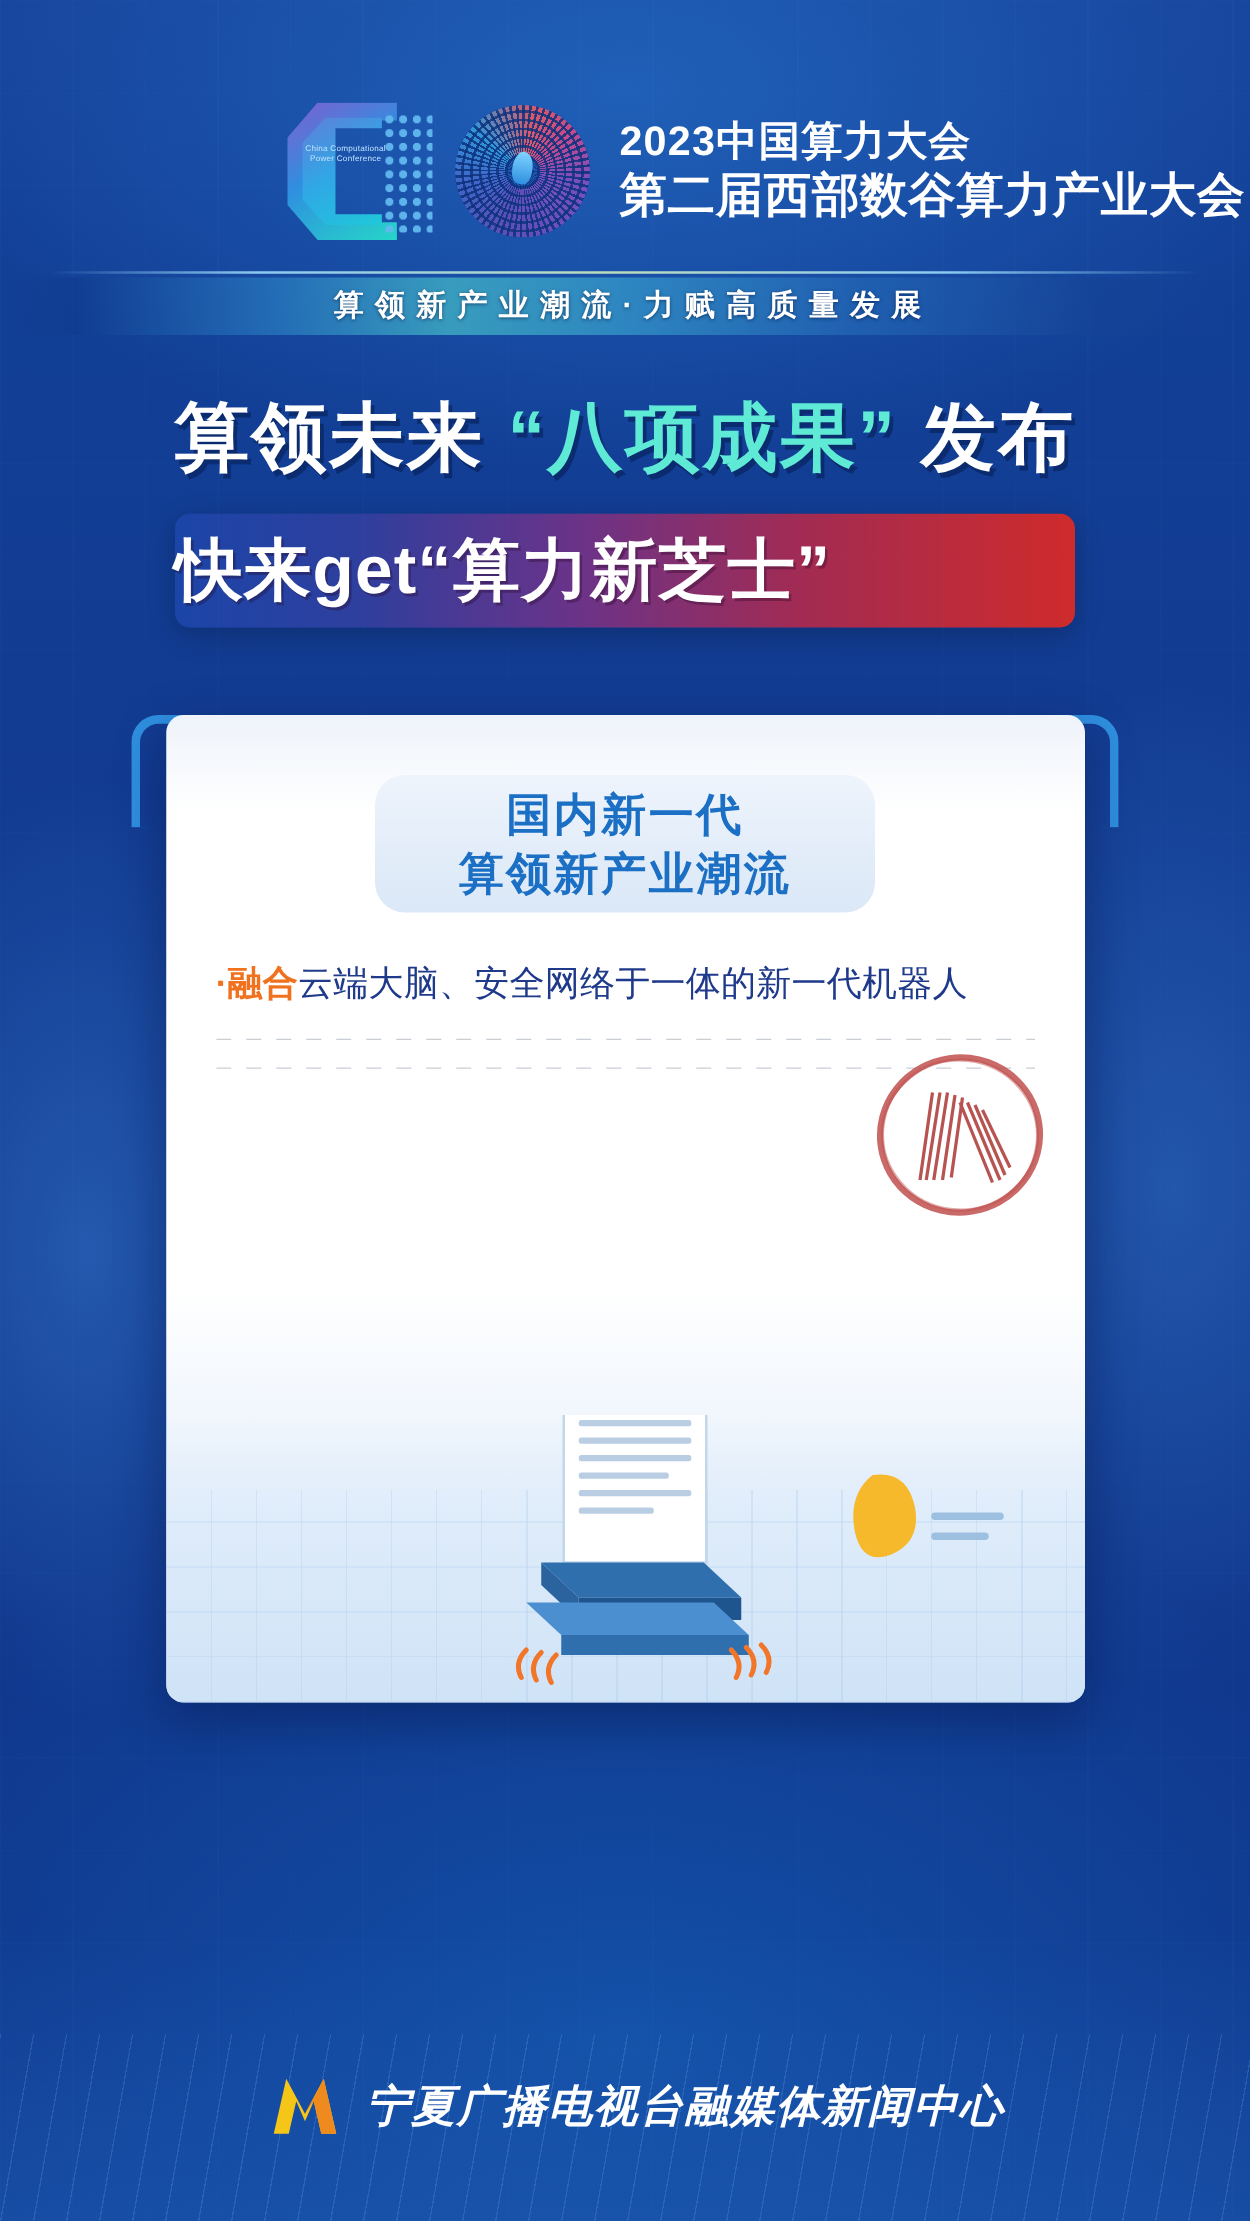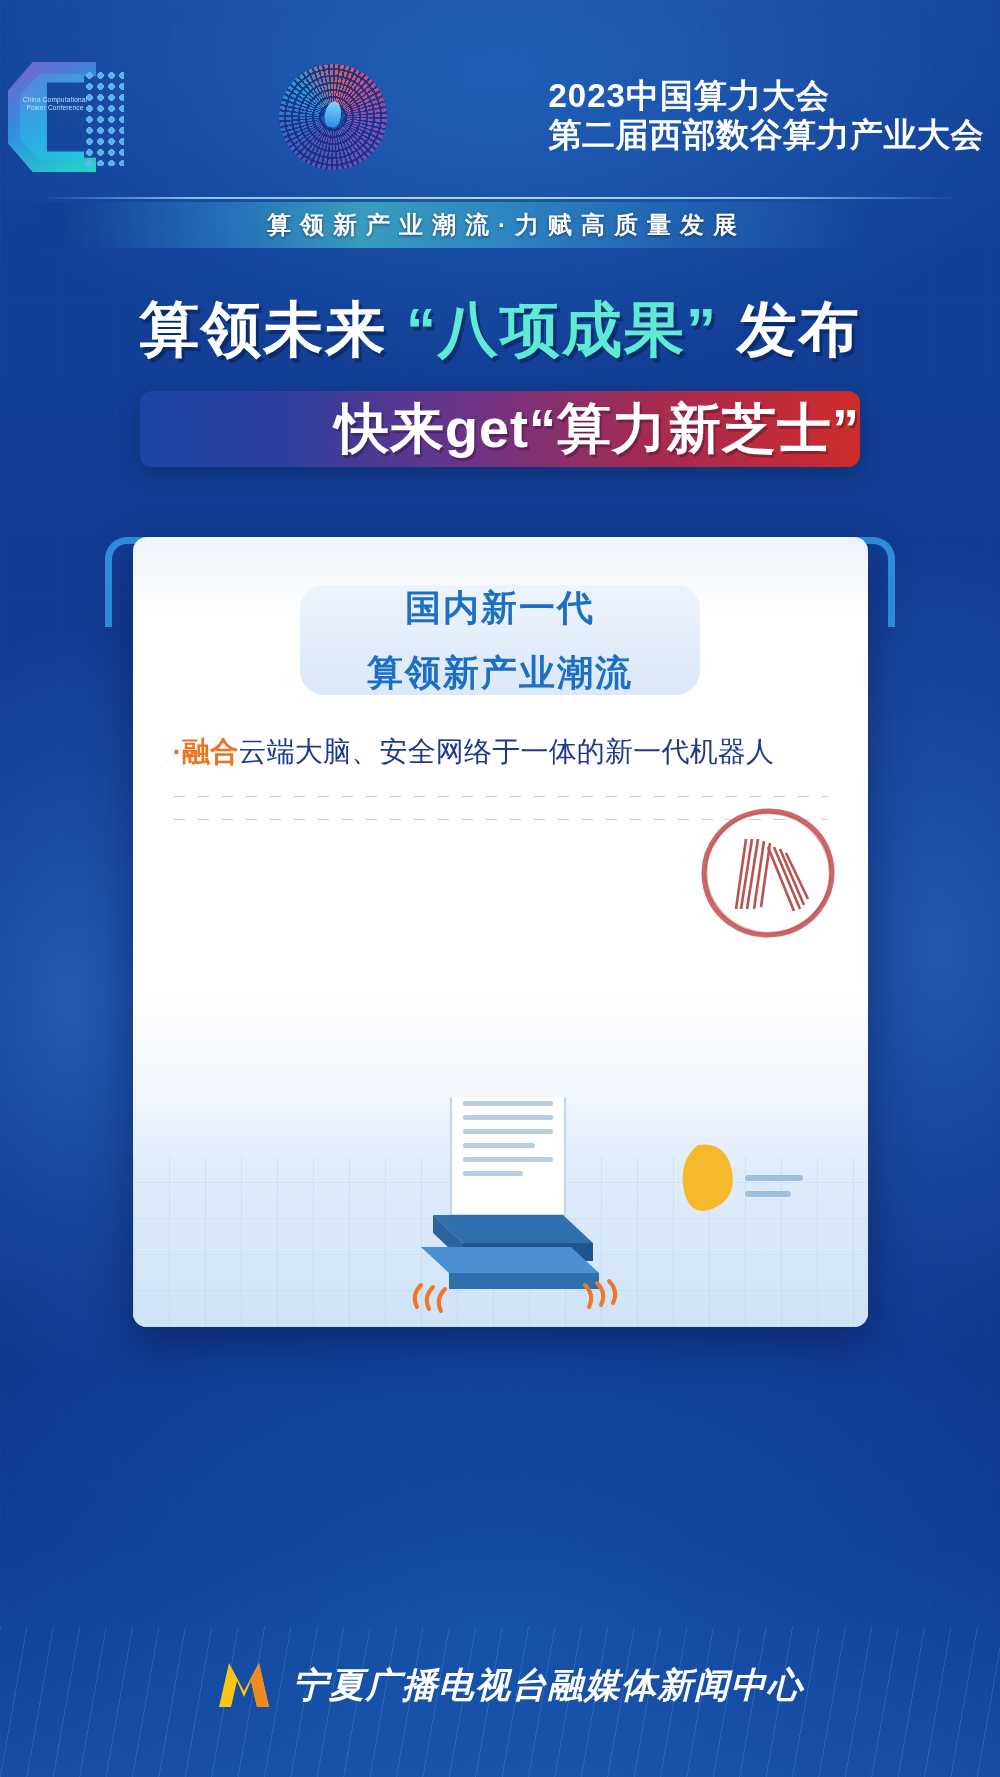--- a/index.html
+++ b/index.html
@@ -20,21 +20,21 @@
       repeating-linear-gradient(0deg, rgba(120,190,255,.13) 0 1px, transparent 1px 74px);
     mask-image: radial-gradient(ellipse 70% 60% at 50% 50%, transparent 20%, #000 95%);
     -webkit-mask-image: radial-gradient(ellipse 70% 60% at 50% 50%, transparent 20%, #000 95%);
   }
   .glow-l { position:absolute; left:-140px; top:620px; width:420px; height:760px;
     background:radial-gradient(ellipse at center, rgba(70,150,235,.35), rgba(70,150,235,0) 70%); }
   .glow-r { position:absolute; right:-160px; top:540px; width:440px; height:820px;
     background:radial-gradient(ellipse at center, rgba(70,150,235,.32), rgba(70,150,235,0) 70%); }
 
   
-  .header { position:relative; padding:58px 16px 0 0; display:flex; align-items:center; justify-content:space-between; gap:18px; }
+  .header { position:relative; padding:58px 4px 0 0; display:flex; align-items:center; justify-content:flex-end; gap:18px;margin-top:20px; }
   .logo-hex { width:118px; height:118px; position:relative; flex:0 0 auto; }
   .logo-hex .hx {
     position:absolute; left:8px; top:4px; width:88px; height:110px;
     clip-path:polygon(28% 0,100% 0,100% 13%,41% 13%,41% 87%,100% 87%,100% 100%,28% 100%,0 74%,0 26%);
     background:linear-gradient(150deg,#7f5fd0,#2f8fe0 45%,#26d6c8);
   }
   .logo-hex .hx2 {
     position:absolute; left:20px; top:16px; width:64px; height:86px;
     clip-path:polygon(30% 0,100% 0,100% 10%,42% 10%,42% 90%,100% 90%,100% 100%,30% 100%,0 76%,0 24%);
     background:linear-gradient(150deg,#5f7fd8,#2fa8e6 50%,#1fc8d8);
@@ -53,58 +53,58 @@
   }
   .logo-fan .grid { position:absolute; inset:6px; border-radius:50%;
     background-image:
       repeating-conic-gradient(from 0deg, rgba(13,50,125,.85) 0 2.4deg, transparent 2.4deg 6deg),
       repeating-radial-gradient(circle at 50% 50%, transparent 0 5px, rgba(13,50,125,.8) 5px 7px);
   }
   .logo-fan .core { position:absolute; left:50%; top:50%; width:16px; height:26px;
     transform:translate(-50%,-60%) rotate(8deg); background:linear-gradient(180deg,#7fd4ff,#2f8fe0); border-radius:50% 50% 40% 40%; }
   .htitle { color:#ffffff; text-align:left; }
   .htitle .l1 { font-size:33px; font-weight:bold; letter-spacing:1px; line-height:1.26; }
-  .htitle .l2 { font-size:33px; font-weight:bold; letter-spacing:.5px; line-height:1.26;font-family:Liberation Mono, monospace; }
+  .htitle .l2 { font-size:38px; font-weight:bold; letter-spacing:.5px; line-height:1.26; }
 
   
   .slogan-wrap { position:relative; margin-top:26px; height:46px;padding-left:13px; }
   .slogan-bar { position:absolute; left:0; right:0; top:0; height:46px;
     background:linear-gradient(90deg,
       rgba(10,46,120,0) 0%, rgba(15,58,140,.55) 6%,
       rgba(40,120,190,.75) 22%, rgba(64,176,196,.80) 36%,
       rgba(52,150,200,.78) 50%, rgba(36,104,182,.72) 68%,
       rgba(20,66,148,.55) 88%, rgba(10,46,120,0) 100%); }
   .slogan-line { position:absolute; left:4%; right:4%; top:-5px; height:2px;
     background:linear-gradient(90deg, rgba(120,200,255,0), #9fe0ff 18%, #d8f4c0 48%, #9fe0ff 78%, rgba(120,200,255,0)); opacity:.85; }
   .slogan-txt { position:relative; text-align:center; color:#ffffff; font-size:24px; font-weight:bold;
     letter-spacing:9px; line-height:46px; text-shadow:0 1px 3px rgba(0,20,60,.6); }
 
   
   .main-title { margin-top:42px; text-align:center; }
   .mt-line1 { font-size:60px; font-weight:bold; letter-spacing:2px; color:#ffffff;
     text-shadow:3px 4px 0 rgba(6,28,80,.55); white-space:nowrap; }
   .mt-line1 .cy { color:#5eead4; }
-  .mt-line2-wrap { margin:20px auto 0; width:720px; height:76px; border-radius:12px;
+  .mt-line2-wrap { margin:20px auto 0; width:720px; height:91px; border-radius:12px;
     background:linear-gradient(90deg,#1b45a8 0%, #2e3f9e 20%, #6b3388 45%, #a32b52 70%, #cf2b2b 100%);
-    display:flex; align-items:center; justify-content:flex-end; box-shadow:0 6px 22px rgba(0,0,0,.22); }
+    display:flex; align-items:center; justify-content:flex-start; box-shadow:0 6px 22px rgba(0,0,0,.22); }
   .mt-line2 { font-size:54px; font-weight:bold; color:#ffffff; letter-spacing:1px;
     text-shadow:2px 3px 0 rgba(40,10,40,.35); white-space:nowrap; }
 
   
   .card-zone { position:relative; margin:70px auto 0; width:790px; }
   .card-outline { position:absolute; left:0; top:0; width:790px; height:90px;
     border:7px solid #2f8fe0; border-bottom:none; border-radius:22px 22px 0 0; }
   .card { position:relative; margin:22px auto 0; width:735px; min-height:790px;
     border-radius:14px; overflow:hidden; box-shadow:0 14px 40px rgba(0,10,50,.35);
     background:linear-gradient(180deg,#eef3fa 0%, #ffffff 10%, #ffffff 58%, #f2f7fd 70%, #dce9f8 100%); }
   .card-inner { position:relative; padding:48px 40px 0 40px; z-index:3; }
 
   .card-pill { margin:0 auto; width:400px; height:110px; border-radius:24px;
     background:linear-gradient(180deg,#eef4fc 0%, #e3edf9 55%, #dbe8f7 100%);
-    display:flex; flex-direction:column; align-items:center; justify-content:space-between; gap:2px; }
+    display:flex; flex-direction:column; align-items:center; justify-content:center; gap:2px; }
   .card-pill .ln { font-size:36px; font-weight:bold; color:#1b6fc4; letter-spacing:2px; line-height:1.25; }
 
   .bullets { margin-top:34px; }
   .bullet { font-size:28px; line-height:1.62; color:#1f3a8a; font-weight:500; letter-spacing:.2px; }
   .bullet .hi { color:#f0721e; font-weight:bold; }
   .bullet .dot { color:#f0721e; font-weight:bold; }
   .sep { height:1px; margin:22px 0 20px; background-image:linear-gradient(90deg,#c9cdd4 0 12px, transparent 12px 24px);
     background-size:24px 1px; }
 
   

